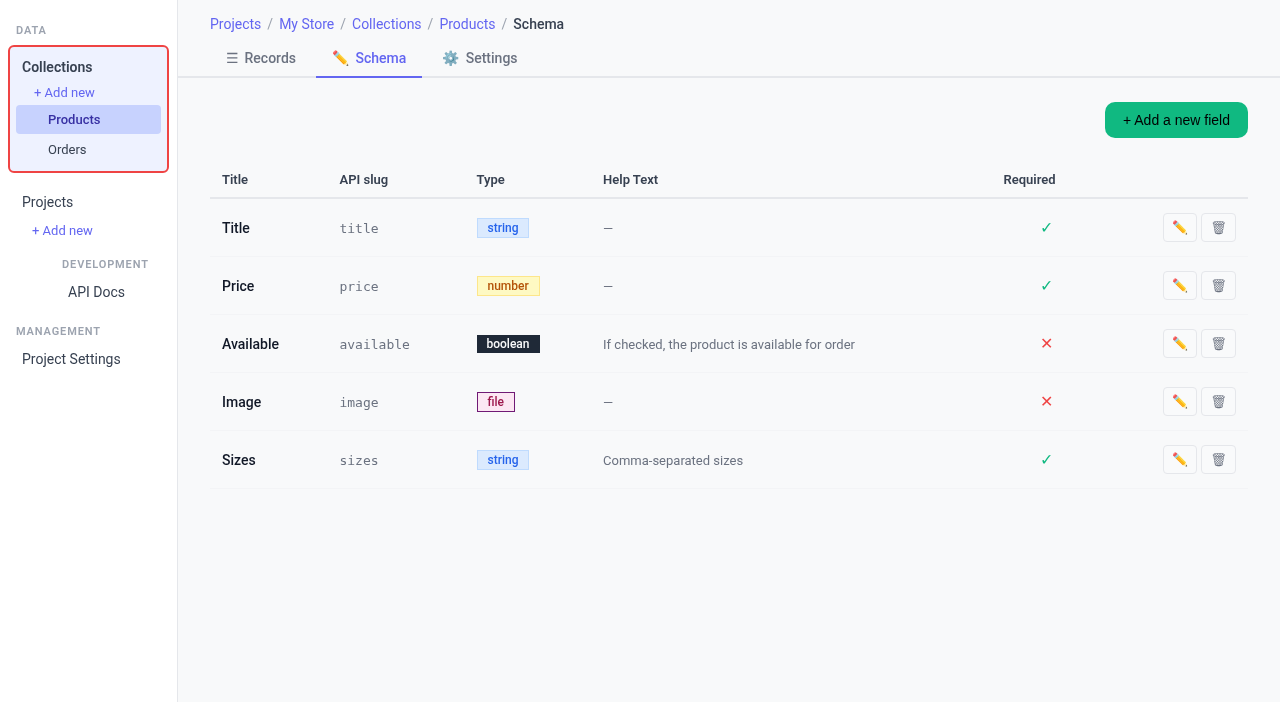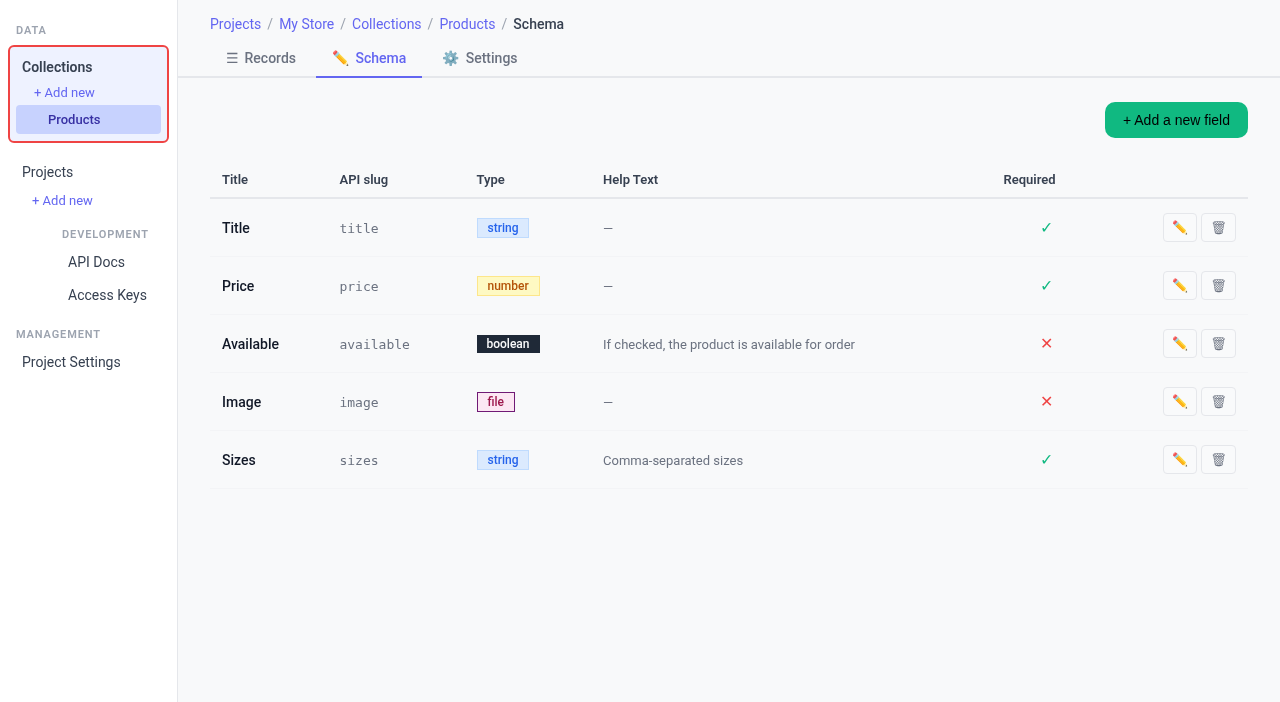--- a/index.html
+++ b/index.html
@@ -196,37 +196,35 @@
 <body>
 
 <nav class="sidebar">
   <div>
     <div class="sidebar-section-label">DATA</div>
 
     <div class="sidebar-collections-box">
       <div class="sidebar-collections-title">Collections</div>
       <div class="sidebar-add-new">+ Add new</div>
       <div class="sidebar-sub-item active">Products</div>
+      <div class="sidebar-sub-item">Orders</div>
     </div>
   </div>
 
   <div style="margin-top:8px;">
     <div class="sidebar-item">
       <span>Projects</span>
     </div>
     <div class="sidebar-add-new" style="padding-left:32px;">+ Add new</div>
   </div>
 
   <div style="margin-top:8px;margin-left:46px;">
     <div class="sidebar-section-label">DEVELOPMENT</div>
     <div class="sidebar-item">
       <span>API Docs</span>
-    </div>
-    <div class="sidebar-item">
-      <span>Access Keys</span>
     </div>
   </div>
 
   <div style="margin-top:8px;">
     <div class="sidebar-section-label">MANAGEMENT</div>
     <div class="sidebar-item">
       <span>Project Settings</span>
     </div>
   </div>
 </nav>

